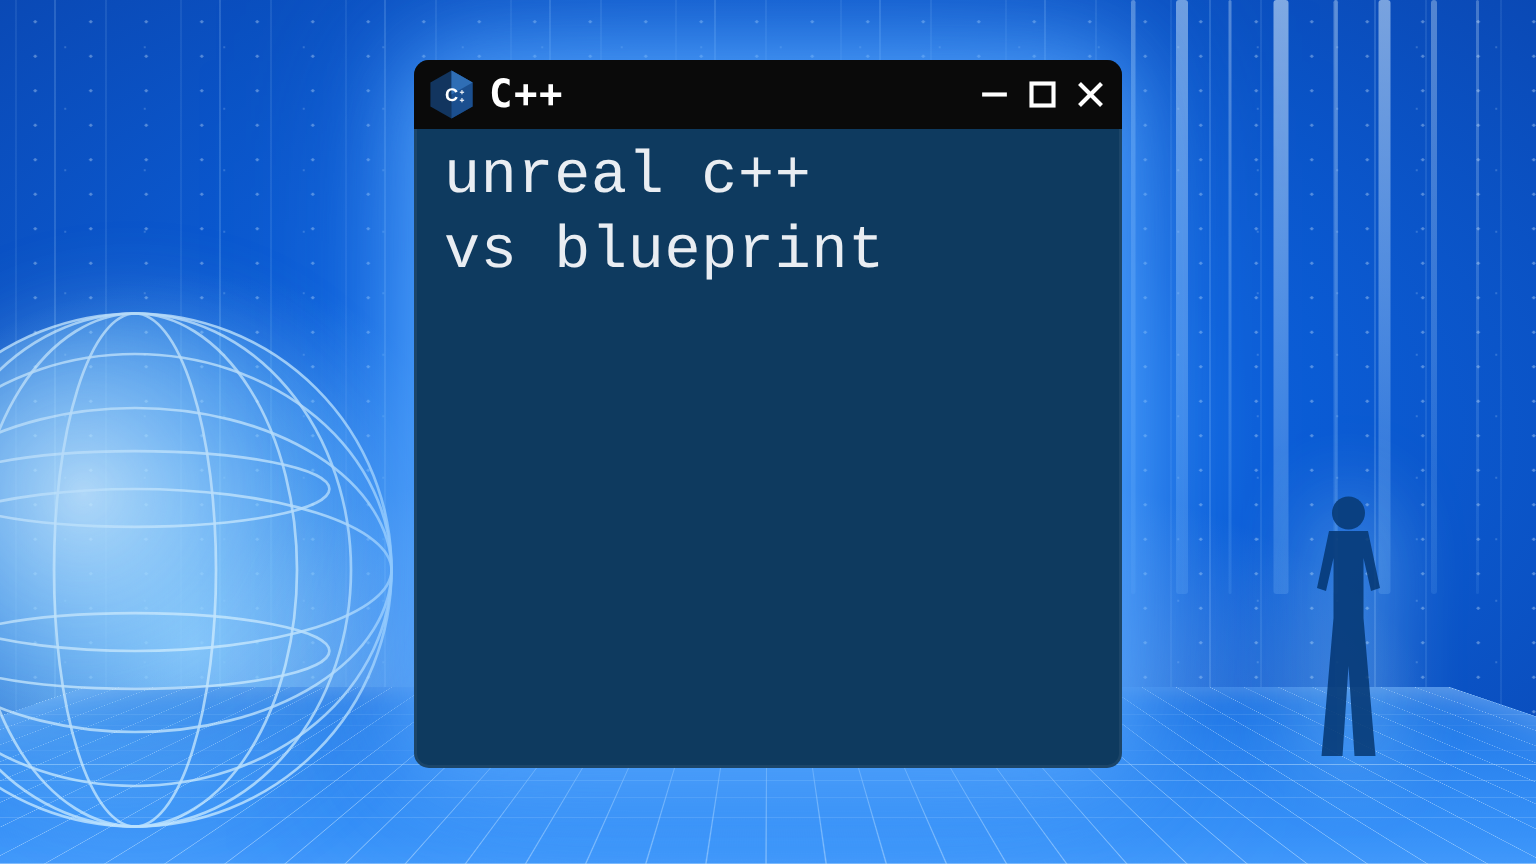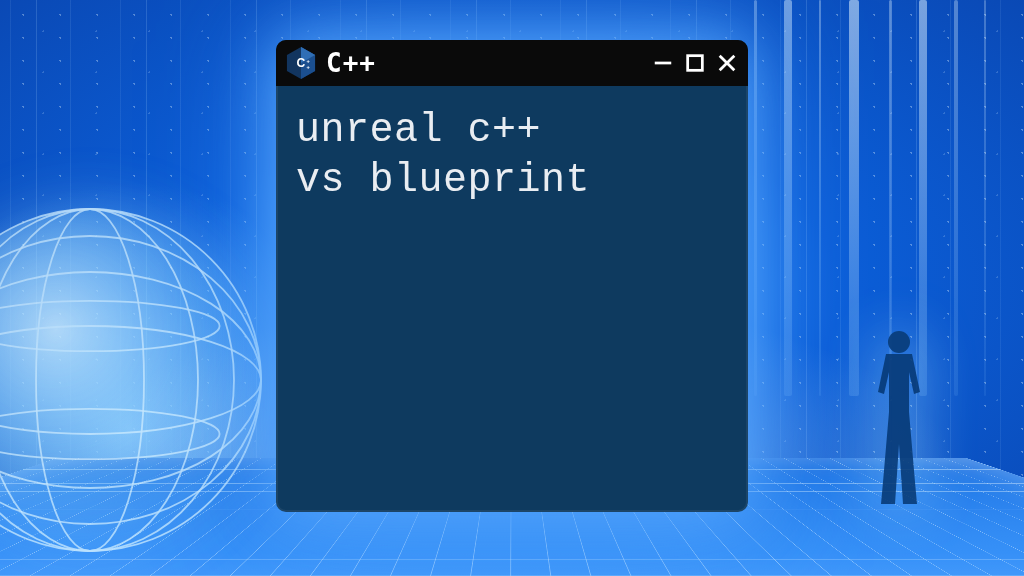--- a/index.html
+++ b/index.html
@@ -214,21 +214,21 @@
     .ctrl {
       width: 22px;
       height: 22px;
       display: flex;
       align-items: center;
       justify-content: center;
     }
     .ctrl svg { width: 22px; height: 22px; stroke: #fff; stroke-width: 3; fill: none; }
 
     .window-content {
-      padding: 20px 20px;
+      padding: 8px 20px;
     }
 
     .headline {
       color: #e9edf2;
       font-size: 40px;
       line-height: 1.25;
       font-family: 'Consolas','Menlo','Courier New',monospace;
       letter-spacing: 0.5px;
       white-space: pre-line;
     }

